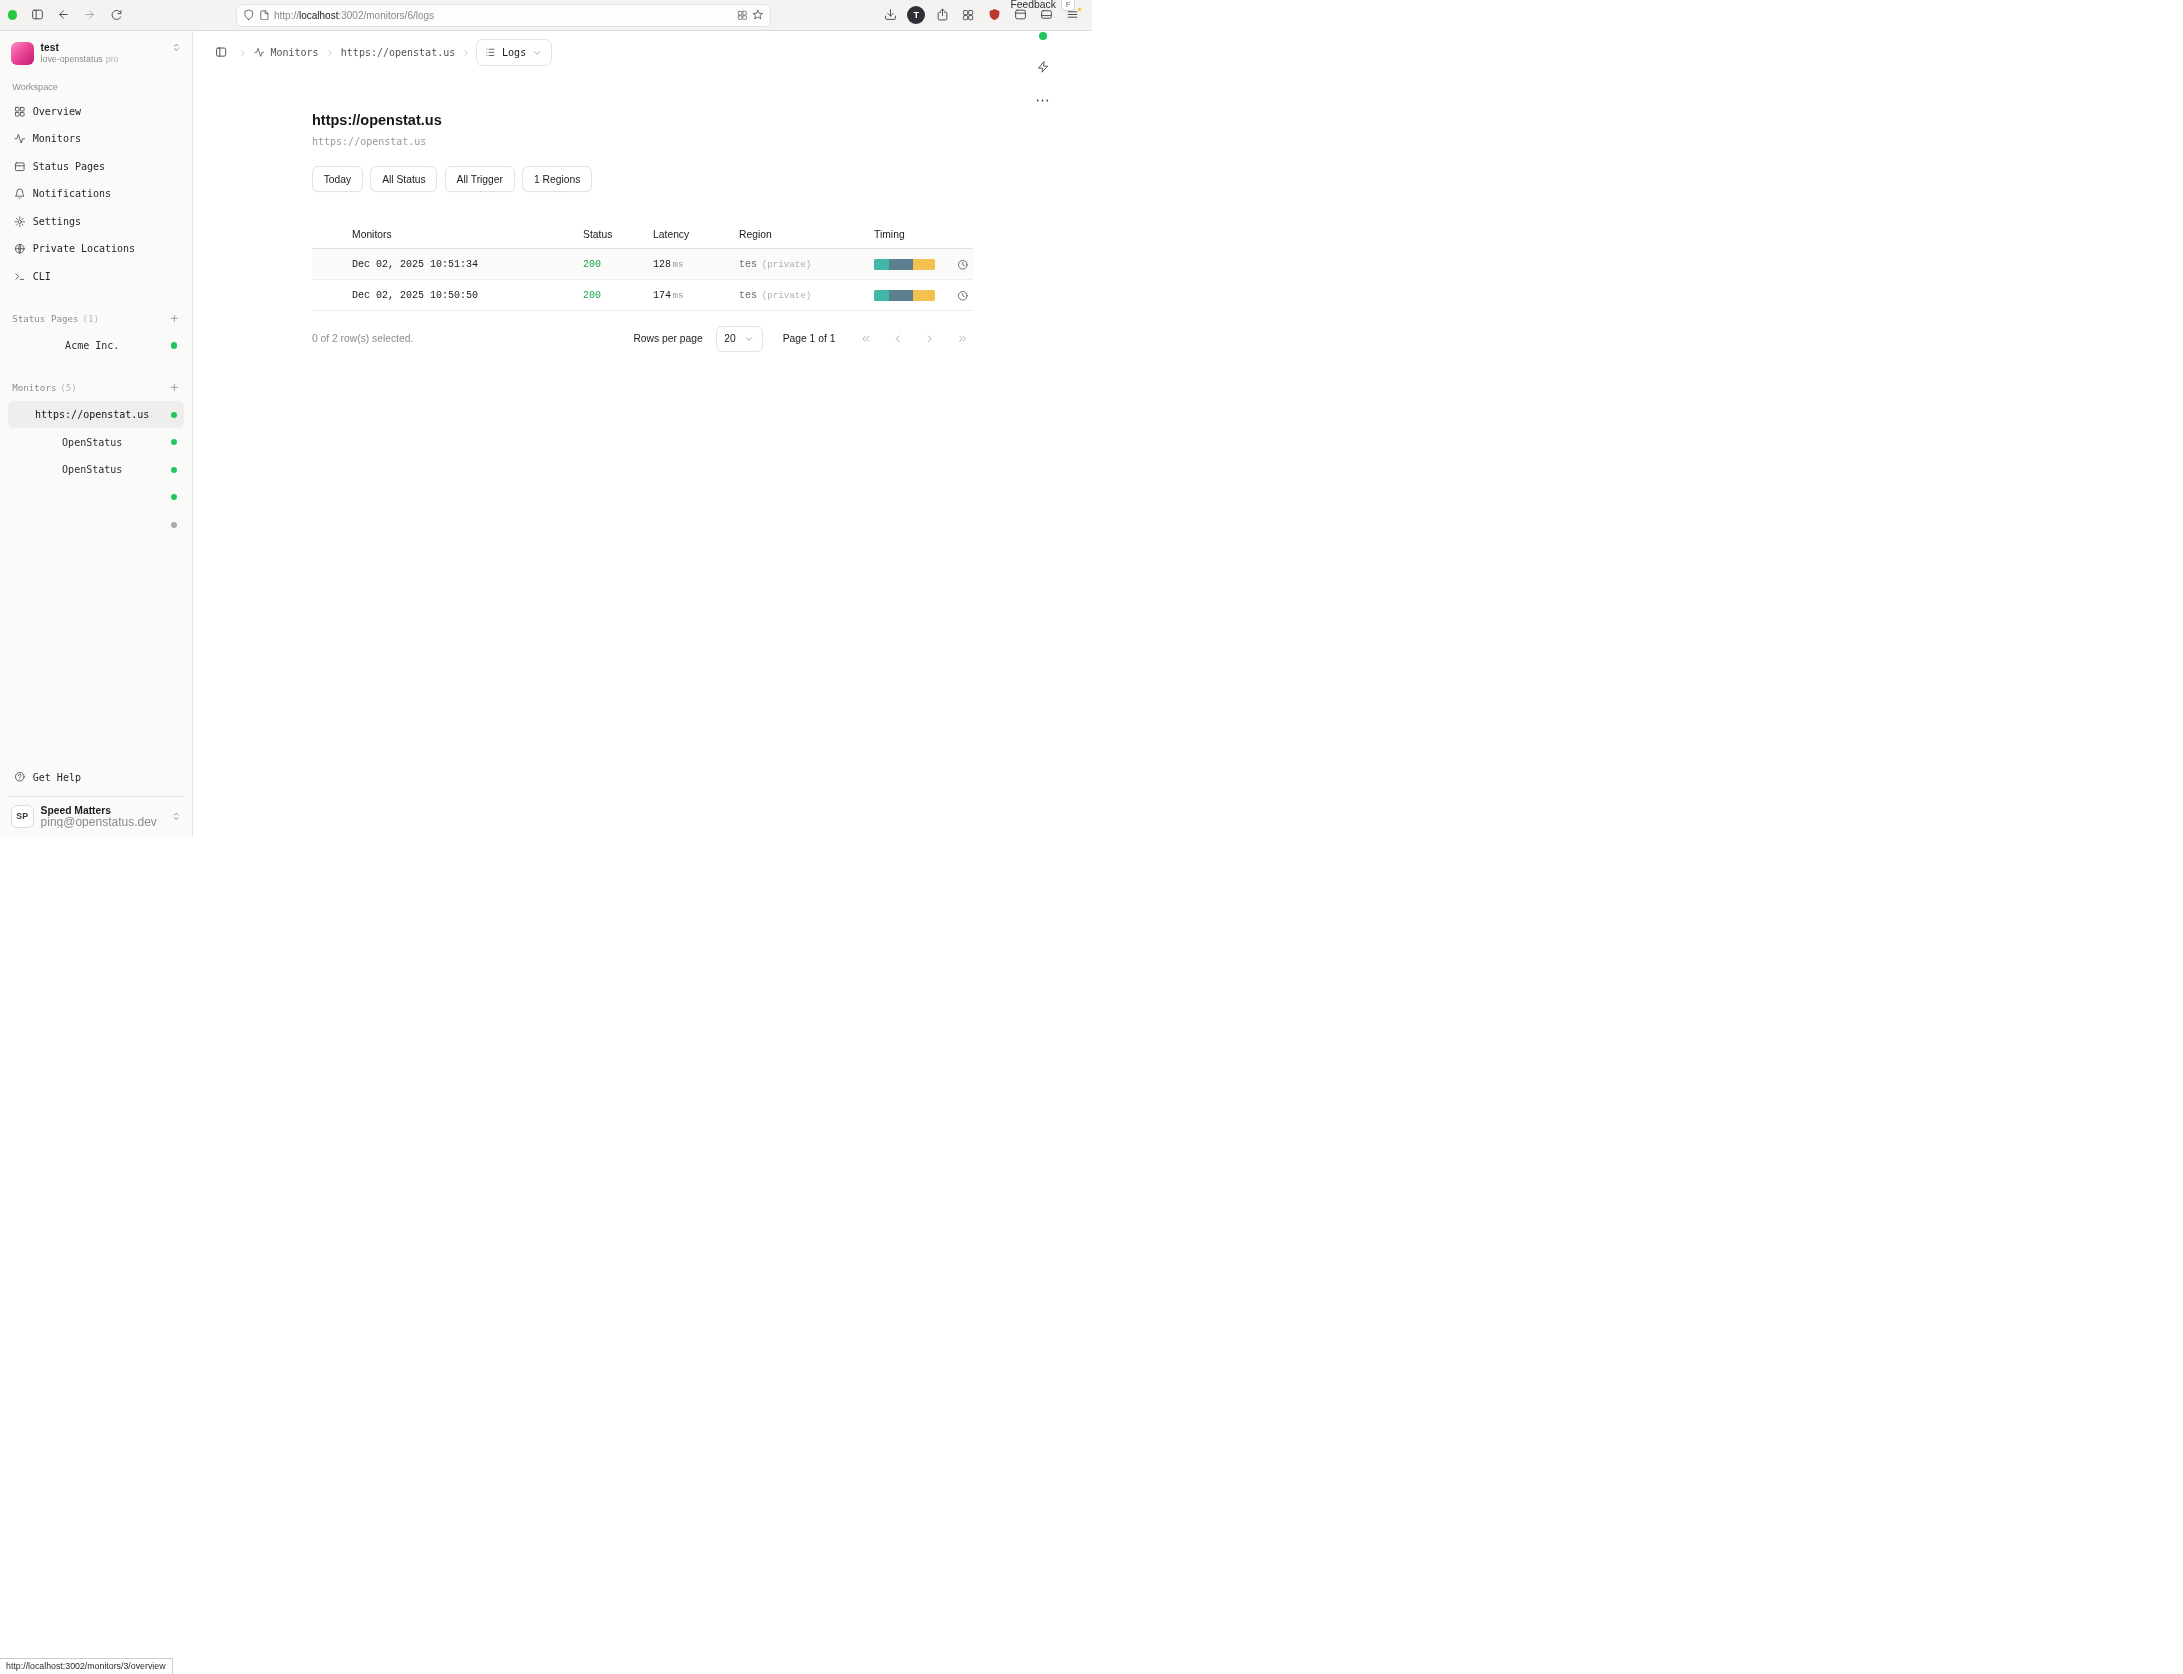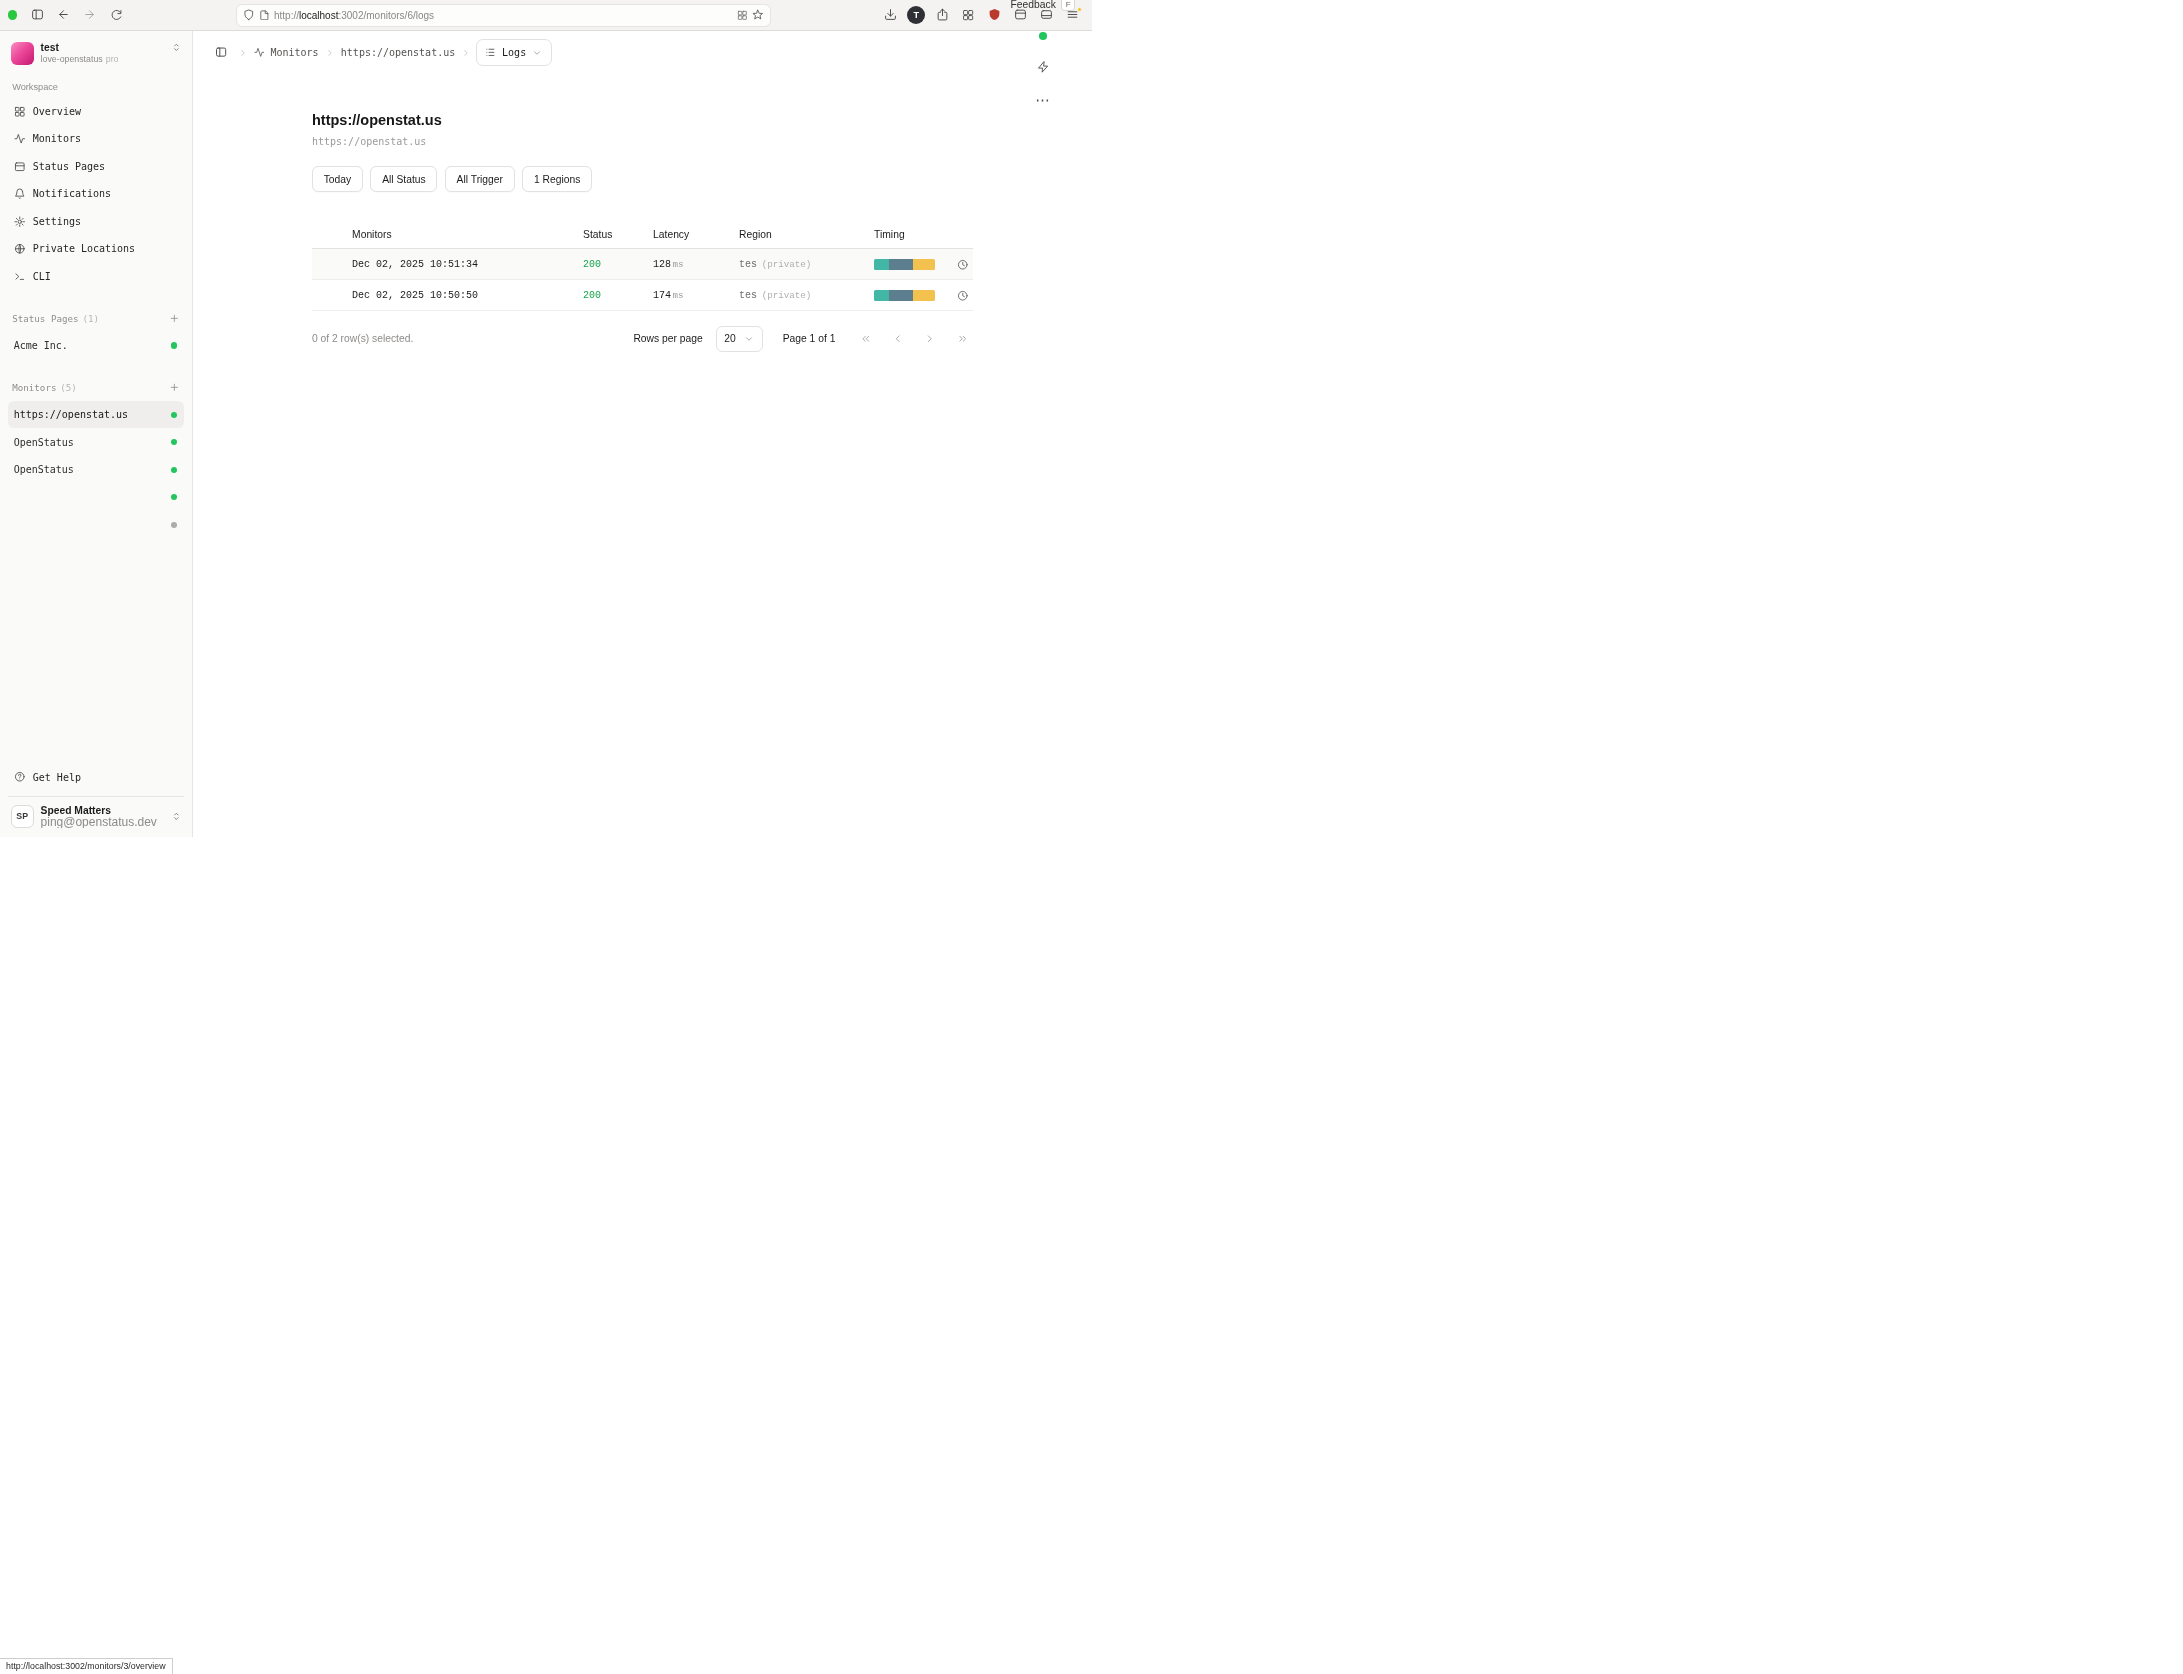--- a/index.html
+++ b/index.html
@@ -34,21 +34,21 @@
   .ws-sub .pro { color:#b7b5b3; margin-left:3.1px; }
   .section-label { font-size:9.2px; color:#908e8c; margin:13.8px 0 6.1px 4.6px; }
   .nav-item { height:27.5px; display:flex; align-items:center; gap:7.6px; padding:0 6.1px; border-radius:6.1px; font-family:"DejaVu Sans Mono",monospace; font-size:10px; color:#262626; }
   .nav-item .nico { color:#4c4a48; flex:none; }
   .grp-head { display:flex; align-items:center; margin:20px 1.5px 4.6px 4.6px; }
   .grp-head .glabel { font-size:9.2px; color:#908e8c; font-family:"DejaVu Sans Mono",monospace; }
   .grp-head .gcount { font-size:9.2px; color:#b8b6b4; font-family:"DejaVu Sans Mono",monospace; margin-left:3.8px; }
   .grp-head .plus { margin-left:auto; color:#8d8b89; width:17px; height:17px; display:flex; align-items:center; justify-content:center; border-radius:4.6px; }
   .list-item { height:27.5px; display:flex; align-items:center; padding:0 7.6px 0 6.1px; border-radius:6.1px; font-family:"DejaVu Sans Mono",monospace; font-size:10px; color:#2e2e2e; }
   .list-item.active { background:#efeeec; color:#161616; }
-  .list-item .grow { flex:1; min-width:0; overflow:hidden; text-overflow:ellipsis; white-space:nowrap; }
+  .list-item .grow { flex:1; min-width:0; overflow:hidden; text-overflow:ellipsis; white-space:nowrap;text-align:center; }
   .status-dot { width:6.1px; height:6.1px; border-radius:50%; flex:none; background:#c9c7c5; }
   .status-dot[data-status="green"] { background:#22c55e; }
   .status-dot[data-status="gray"] { background:#adabab; }
   .sb-spacer { flex:1; }
   .help-row { height:29px; display:flex; align-items:center; gap:7.6px; padding:0 6.1px; font-family:"DejaVu Sans Mono",monospace; font-size:10px; color:#262626; border-radius:6.1px; margin-bottom:4.6px; }
   .user-card { border-top:0.8px solid #e7e5e3; display:flex; align-items:center; gap:6.9px; padding:7.6px 3.1px 9.2px 3.1px; }
   .user-avatar { width:23px; height:23px; border-radius:6.1px; background:#fff; border:0.8px solid #dddbd9; font-size:8.8px; font-weight:bold; color:#3a3a3a; display:flex; align-items:center; justify-content:center; flex:none; }
   .user-meta { flex:1; min-width:0; }
   .user-name { font-size:10.3px; font-weight:bold; color:#1b1b1b; line-height:12.2px; white-space:nowrap; }
   .user-email { font-size:12px; color:#8d8b89; line-height:10.7px; white-space:nowrap; overflow:hidden; }

